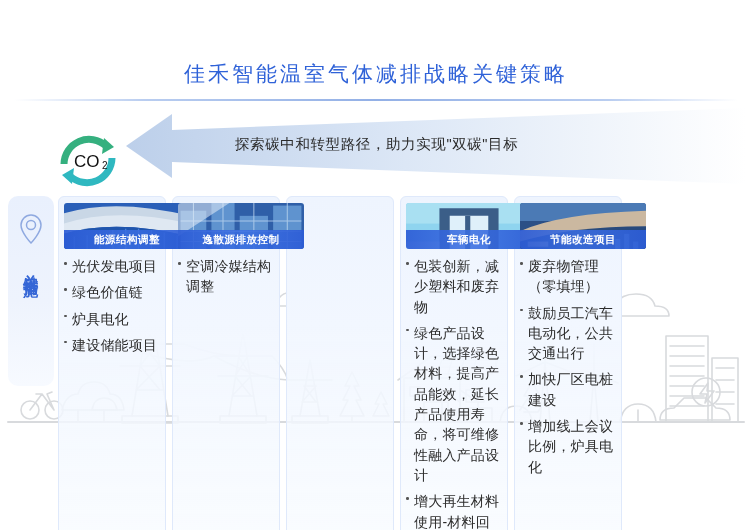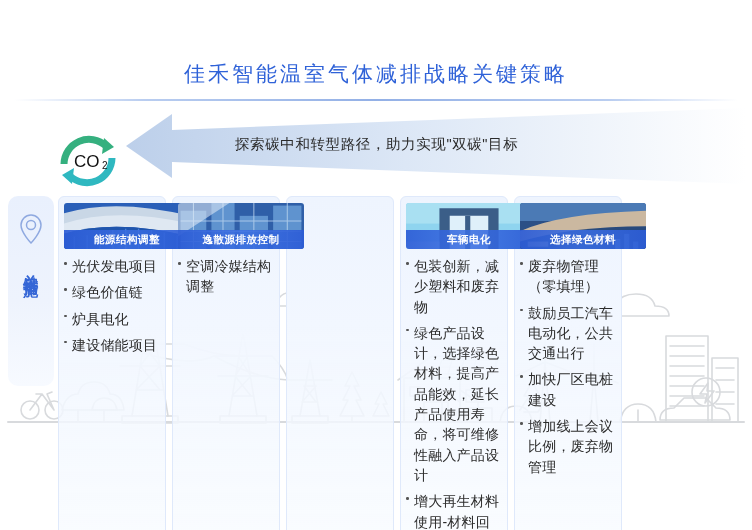--- a/index.html
+++ b/index.html
@@ -305,24 +305,24 @@
             <rect x="6" y="30" width="16" height="4"></rect>
             <rect x="28" y="27" width="20" height="4"></rect>
             <rect x="54" y="25" width="18" height="4"></rect>
           </g>
           <g fill="#8fb7e0" opacity="0.7">
             <rect x="74" y="28" width="4" height="14"></rect>
             <rect x="81" y="24" width="4" height="18"></rect>
             <rect x="88" y="30" width="4" height="12"></rect>
           </g>
         </svg>
-        <div class="cap">选择绿色材料</div>
+        <div class="cap">节能改造项目</div>
       </div>
       <ul class="bullets">
         <li>废弃物管理（零填埋）</li>
         <li>鼓励员工汽车电动化，公共交通出行</li>
         <li>加快厂区电桩建设</li>
-        <li>增加线上会议比例，废弃物管理</li>
+        <li>增加线上会议比例，炉具电化</li>
       </ul>
     </div>
 
   </div>
 </div>
 
 </body></html>

